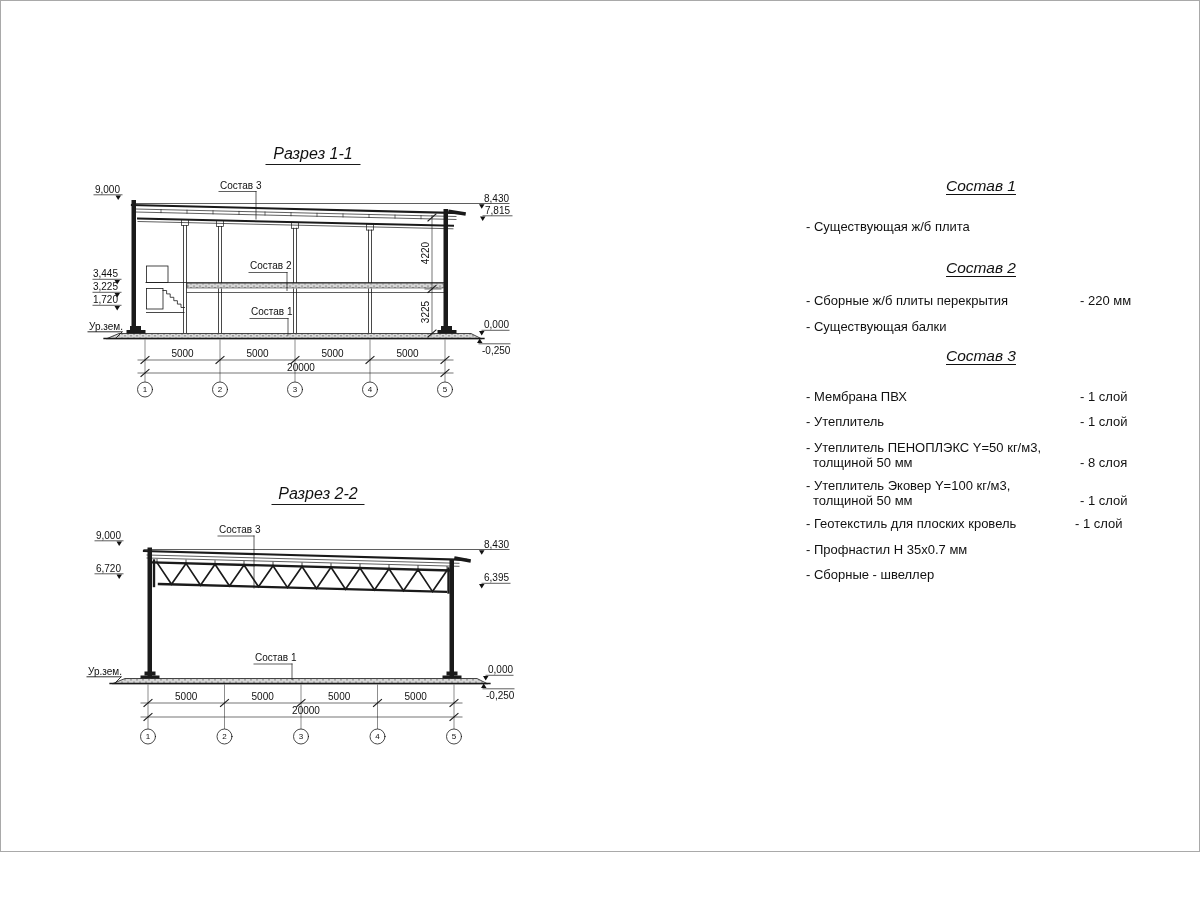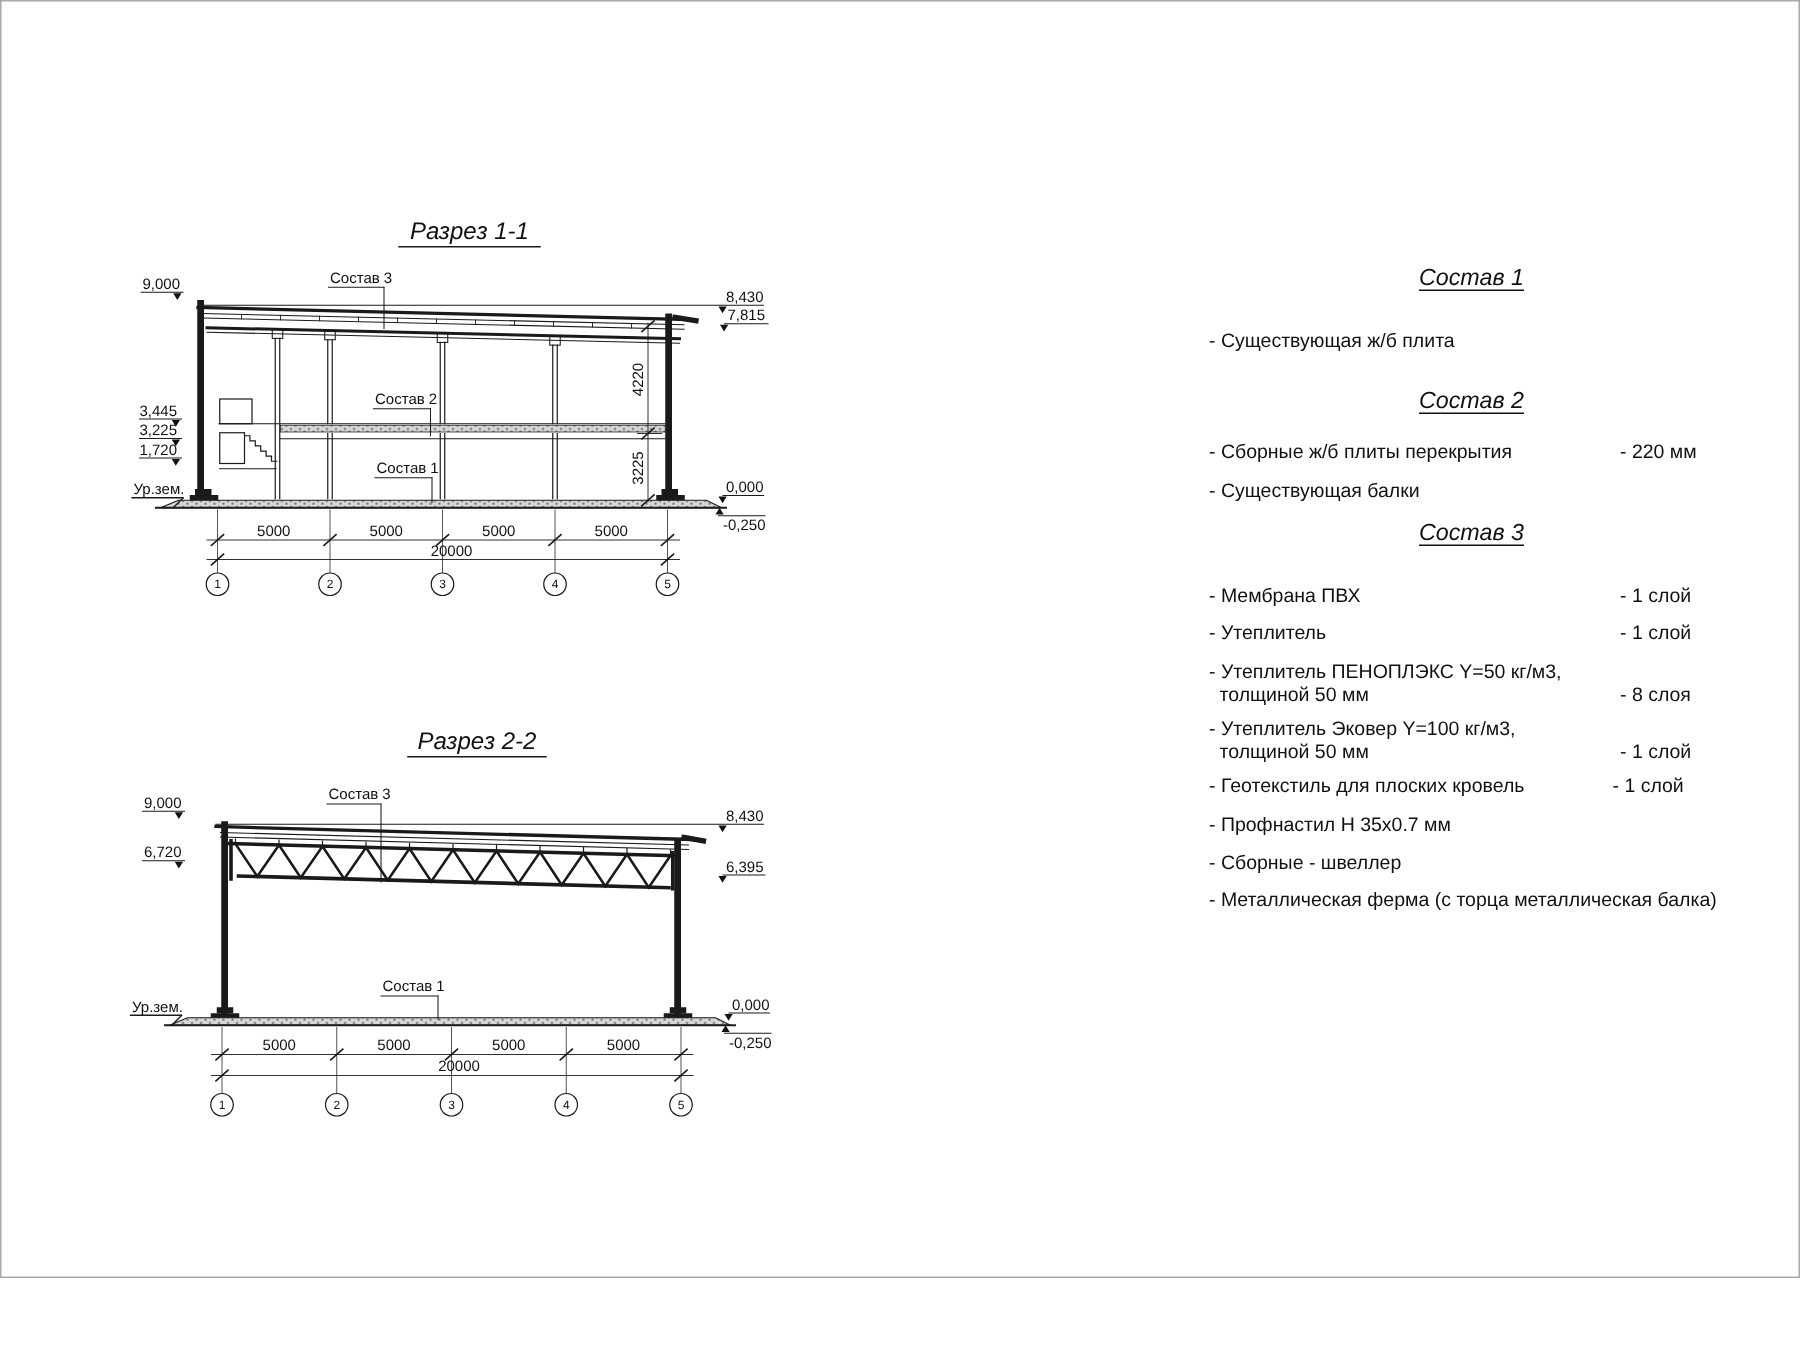--- a/index.html
+++ b/index.html
@@ -361,18 +361,14 @@
   <div class="ival" style="left:258px">- 1 слой</div>
 </div>
 <div class="item" style="top:542px">
   <div>- Профнастил Н 35х0.7 мм</div>
   <div class="ival"></div>
 </div>
 <div class="item" style="top:567px">
   <div>- Сборные - швеллер</div>
   <div class="ival"></div>
 </div>
-<div class="item" style="top:592px">
-  <div>- Металлическая ферма (с торца металлическая балка)</div>
-  <div class="ival"></div>
-</div>
 
 </div>
 
 </body></html>

